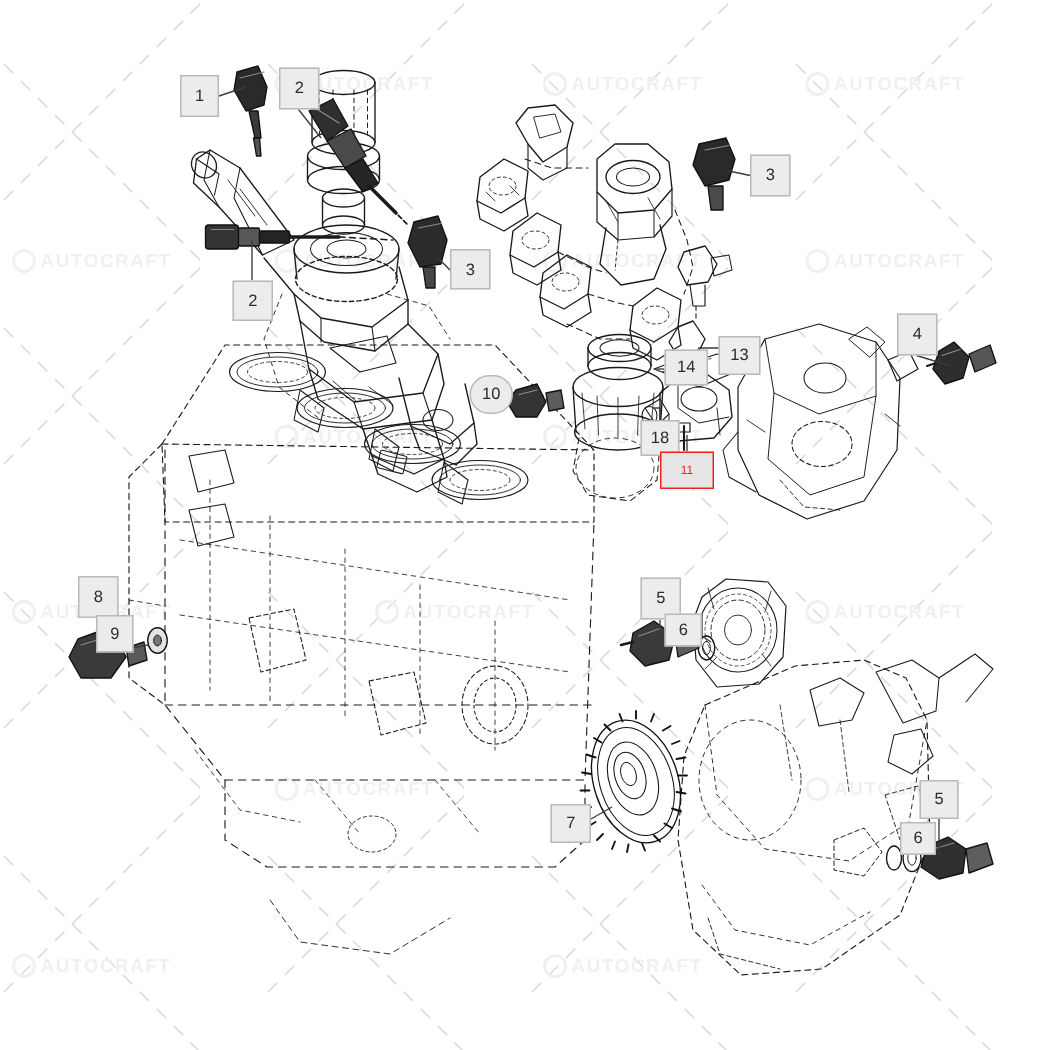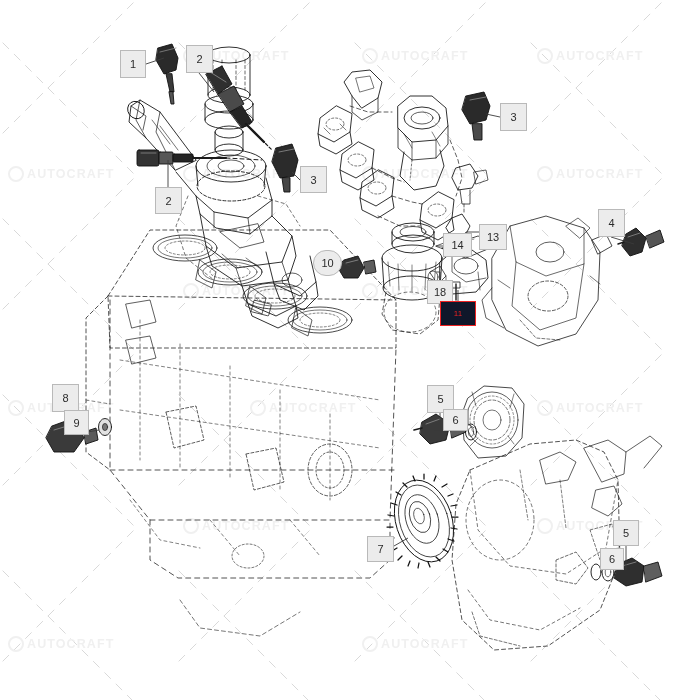--- a/index.html
+++ b/index.html
@@ -14,21 +14,21 @@
   .wm{position:absolute;display:flex;align-items:center;gap:3px;
       color:#f0f0f0;font-size:12.5px;font-weight:bold;letter-spacing:1.1px;
       white-space:nowrap;pointer-events:none;}
   .wm .ring{width:12px;height:12px;border:2px solid #f0f0f0;border-radius:50%;
             display:inline-block;}
 
   
   .callout{position:absolute;background:#ececec;border:1px solid #b9b9b9;
            display:flex;align-items:center;justify-content:center;
            font-size:11px;color:#2b2b2b;box-sizing:border-box;}
-  .callout.hl{background:#0f172a;border:1.6px solid #ee2222;color:#ee2222;
+  .callout.hl{background:#e5e5e5;border:1.6px solid #ee2222;color:#ee2222;
               font-size:8px;}
 
   
   .leaders{position:absolute;inset:0;pointer-events:none;}
 
   
   .drawing{position:absolute;inset:0;}
 </style>
 </head>
 <body>

